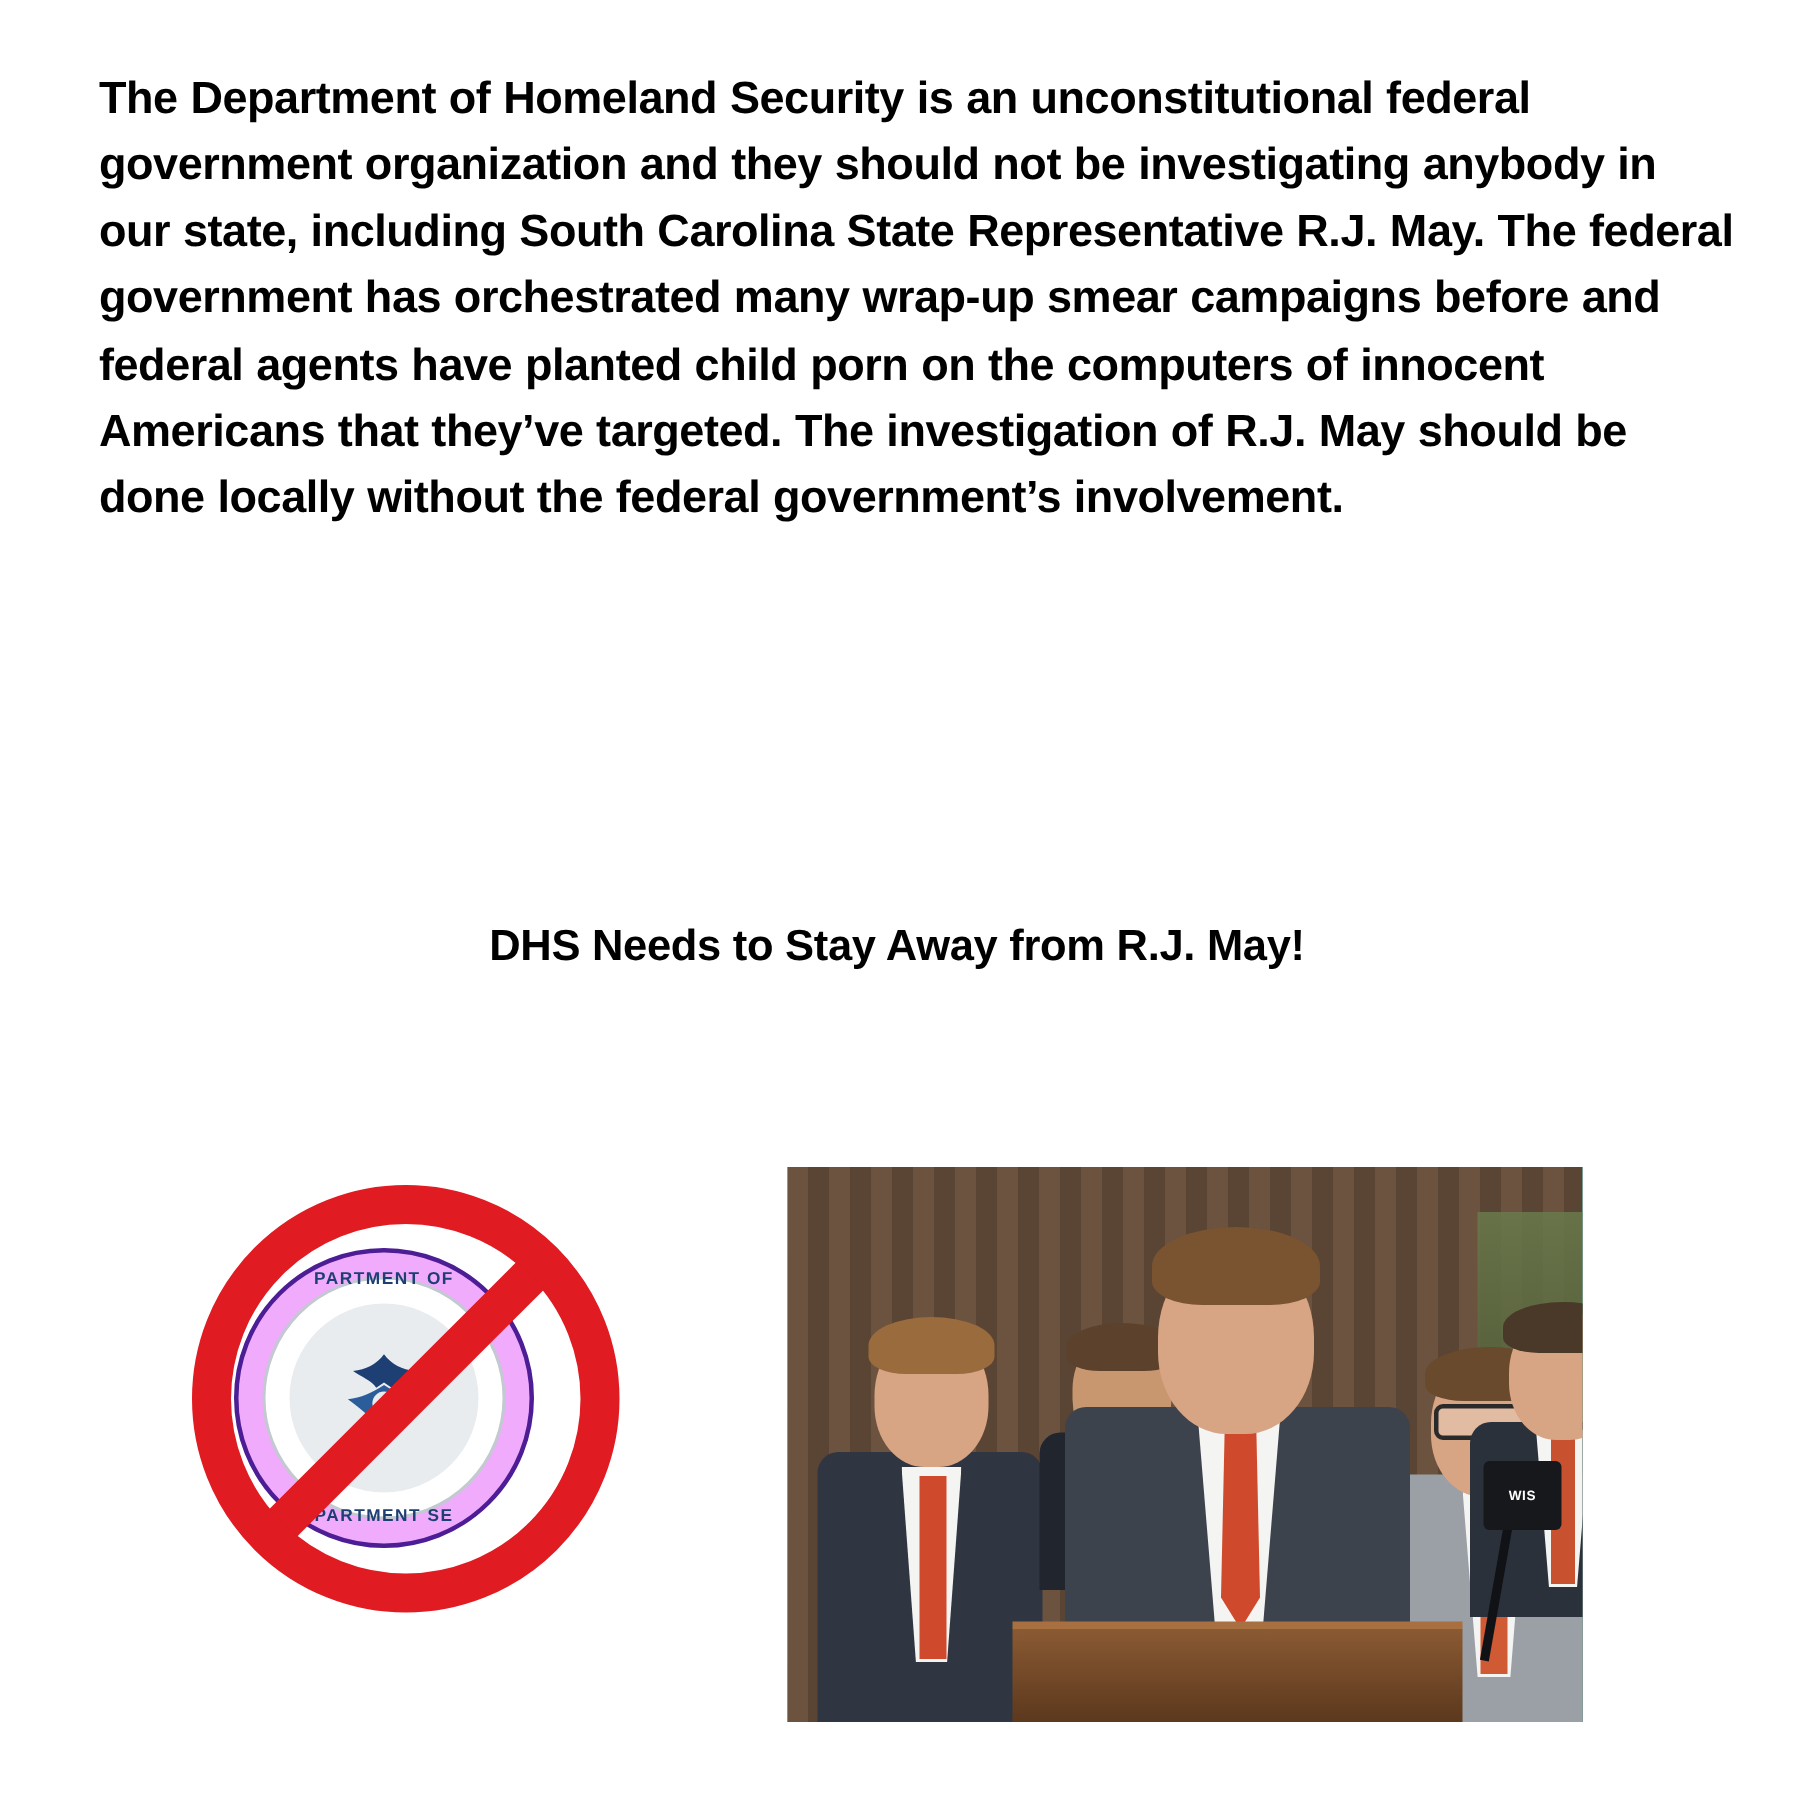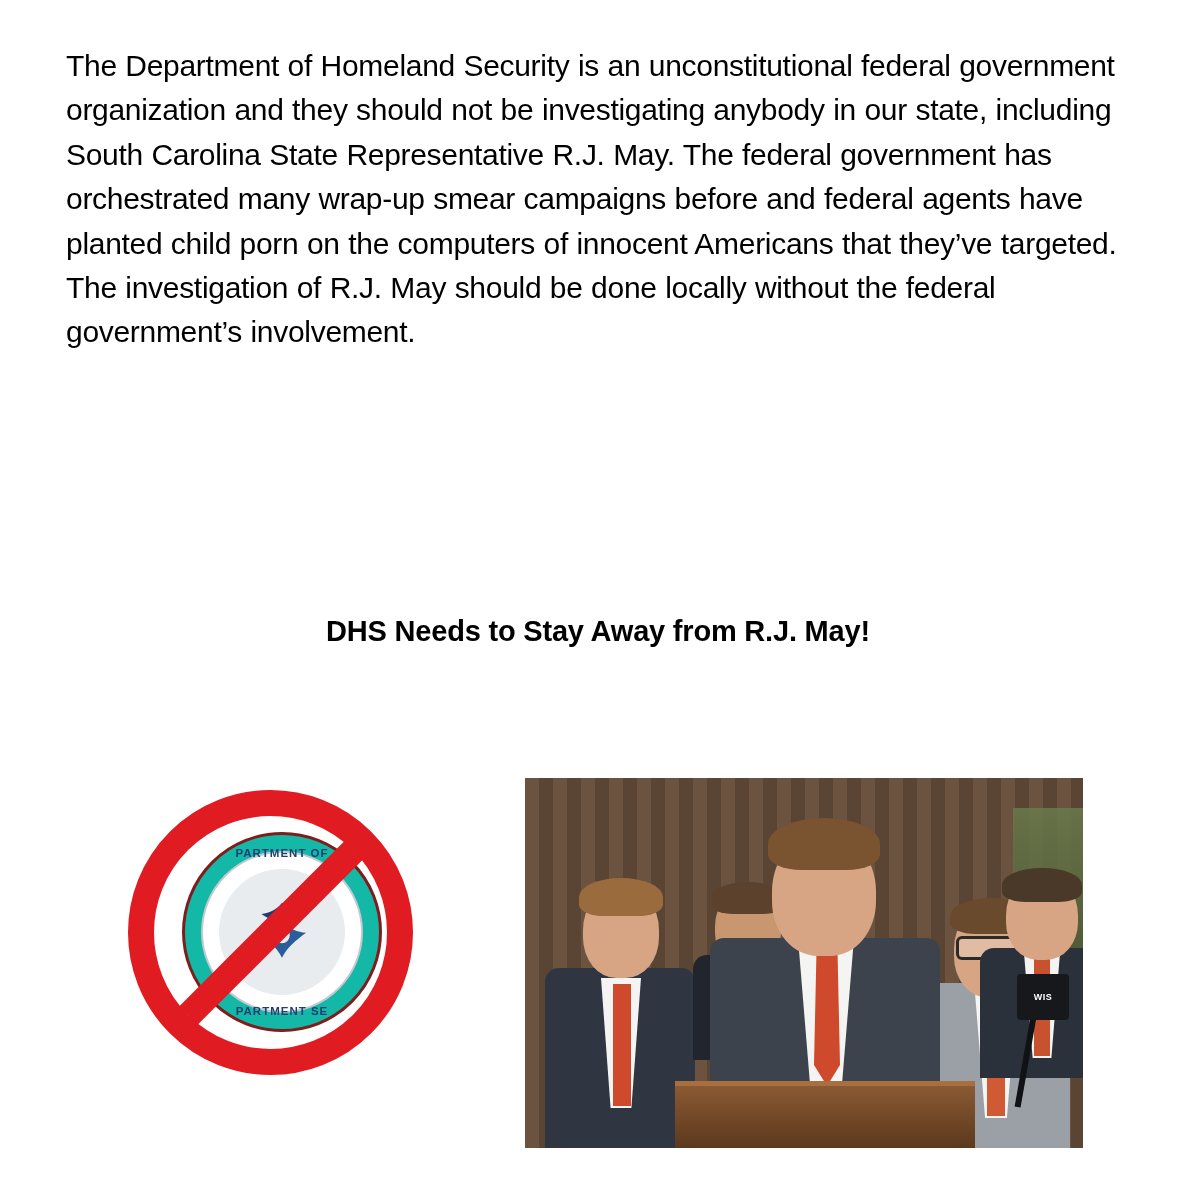--- a/index.html
+++ b/index.html
@@ -30,21 +30,21 @@
   }
   .salutation {
     font-size: 30px;
     font-weight: bold;
     line-height: 1.25;
     letter-spacing: -0.2px;
     margin: 0 0 36px 0;
   }
   .body-copy {
     font-size: 30px;
-    font-weight: normal;
+    font-weight: bold;
     line-height: 1.48;
     letter-spacing: -0.3px;
     margin: 0;
     word-spacing: 0.5px;
   }
   .tagline {
     position: absolute;
     left: 0;
     top: 615px;
     width: 1196px;
@@ -56,27 +56,27 @@
   
   .dhs-graphic {
     position: absolute;
     left: 128px;
     top: 790px;
     width: 285px;
     height: 285px;
   }
   .seal {
     position: absolute;
-    left: 54px;
+    left: 28px;
     top: 42px;
     width: 200px;
     height: 200px;
     border-radius: 50%;
-    background: #14b8a6;
-    border: 3px solid #7f1d1d;
+    background: #f0abfc;
+    border: 3px solid #4c1d95;
     box-sizing: border-box;
     overflow: hidden;
   }
   .seal-ring {
     position: absolute;
     left: 16px;
     top: 16px;
     right: 16px;
     bottom: 16px;
     border-radius: 50%;
@@ -146,21 +146,20 @@
   }
   
   .photo {
     position: absolute;
     left: 525px;
     top: 778px;
     width: 530px;
     height: 370px;
     overflow: hidden;
     background: #14b8a6;
-    padding-left: 28px;
   }
   .ph-wall {
     position: absolute;
     left: 0; top: 0; right: 0; height: 100%;
     background:
       repeating-linear-gradient(90deg, #6b5340 0px, #6b5340 14px, #5a4433 14px, #5a4433 28px),
       linear-gradient(180deg, #7a604a 0%, #4a3627 100%);
   }
   .ph-greenpanel {
     position: absolute;

